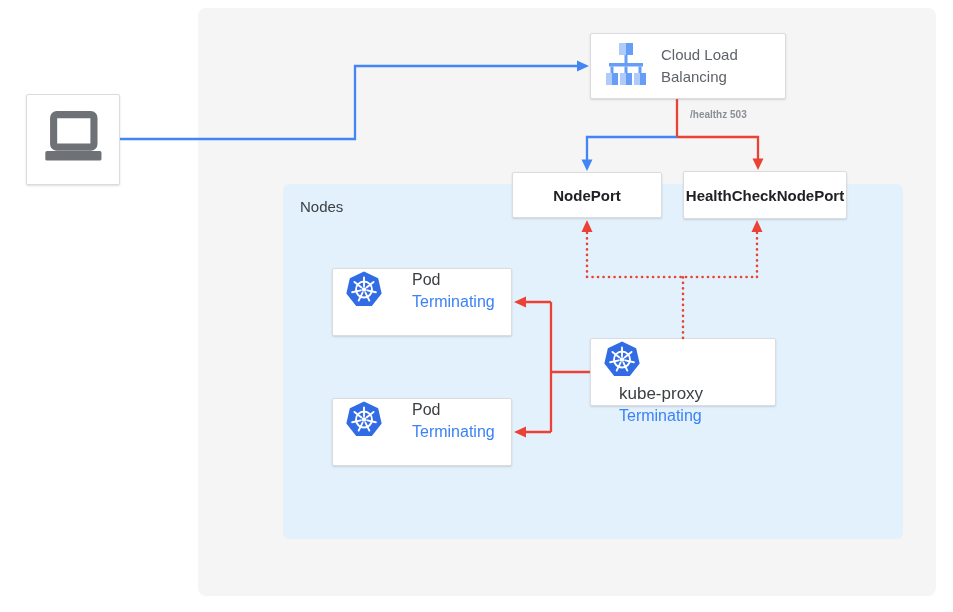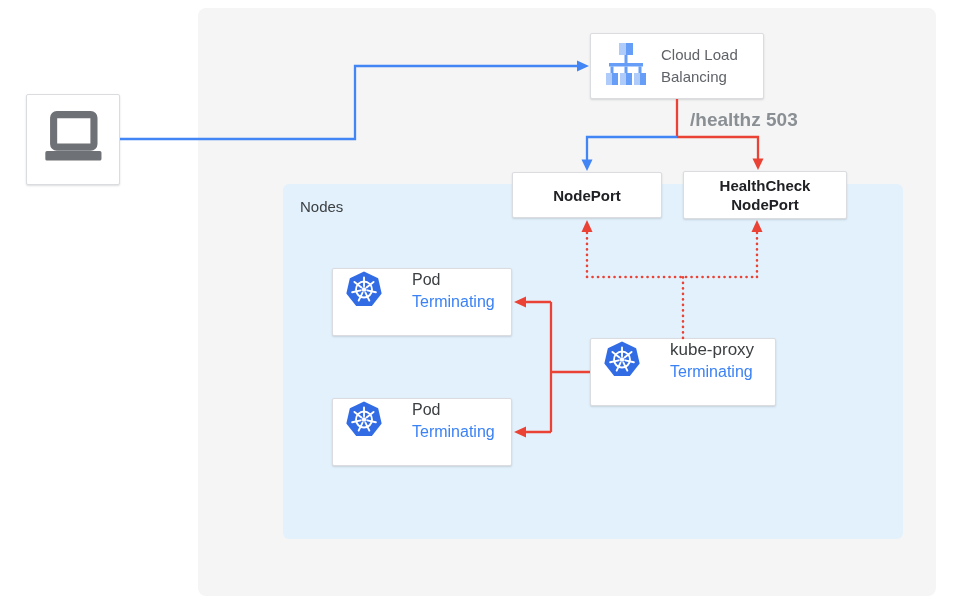--- a/index.html
+++ b/index.html
@@ -17,38 +17,38 @@
   }
   .nodes-label{
     position:absolute;left:17px;top:14px;font-size:15px;color:#3c4043;
   }
   .box{
     position:absolute;background:#ffffff;border:1px solid #dadce0;
     border-radius:2px;box-shadow:0 1px 2px rgba(60,64,67,.18);
     box-sizing:border-box;
   }
   .laptop-box{left:26px;top:94px;width:94px;height:91px;display:flex;align-items:center;justify-content:center;}
-  .clb-box{left:590px;top:33px;width:174px;height:66px;display:flex;align-items:center;}
+  .clb-box{left:590px;top:33px;width:196px;height:66px;display:flex;align-items:center;}
   .clb-box .icon{margin-left:11px;flex:0 0 auto;}
   .clb-label{margin-left:11px;width:92px;font-size:15px;line-height:22px;color:#5f6368;}
   .nodeport-box{left:512px;top:172px;width:150px;height:46px;display:flex;align-items:center;justify-content:center;}
   .nodeport-box .lbl{font-size:15px;font-weight:bold;color:#202124;}
-  .hcnp-box{left:683px;top:171px;width:164px;height:48px;display:flex;flex-direction:column;align-items:center;justify-content:center;}
+  .hcnp-box{left:683px;top:171px;width:164px;height:48px;display:flex;flex-direction:row;align-items:center;justify-content:center;}
   .hcnp-box .lbl{font-size:15px;font-weight:bold;color:#202124;line-height:19px;}
   .entity-box{display:flex;align-items:flex-start;}
   .pod1-box{left:332px;top:268px;width:180px;height:68px;}
   .pod2-box{left:332px;top:398px;width:180px;height:68px;}
-  .kp-box{left:590px;top:338px;width:186px;height:68px;}
+  .kp-box{left:590px;top:338px;width:186px;height:68px;flex-direction:column;}
   .entity-box .icon{margin-left:11px;flex:0 0 auto;}
   .entity-text{margin-left:28px;}
   .entity-title{font-size:16px;line-height:22px;color:#3c4043;}
   .kp-box .entity-title{font-size:17px;}
   .entity-subtitle{font-size:16px;line-height:22px;color:#3b82f6;}
   .healthz-label{
-    position:absolute;left:690px;top:109px;font-size:19px;font-weight:bold;color:#8a8f94;
+    position:absolute;left:690px;top:109px;font-size:10px;font-weight:bold;color:#8a8f94;
   }
   svg.wires{position:absolute;left:0;top:0;pointer-events:none;}
   .wire-blue{fill:none;stroke:#4285f4;stroke-width:2.3;}
   .wire-red{fill:none;stroke:#ea4335;stroke-width:2.3;}
   .wire-red-dotted{fill:none;stroke:#ea4335;stroke-width:2.6;stroke-dasharray:0.1 5.4;stroke-linecap:round;}
   .head-blue{fill:#4285f4;stroke:none;}
   .head-red{fill:#ea4335;stroke:none;}
 </style>
 </head>
 <body>

